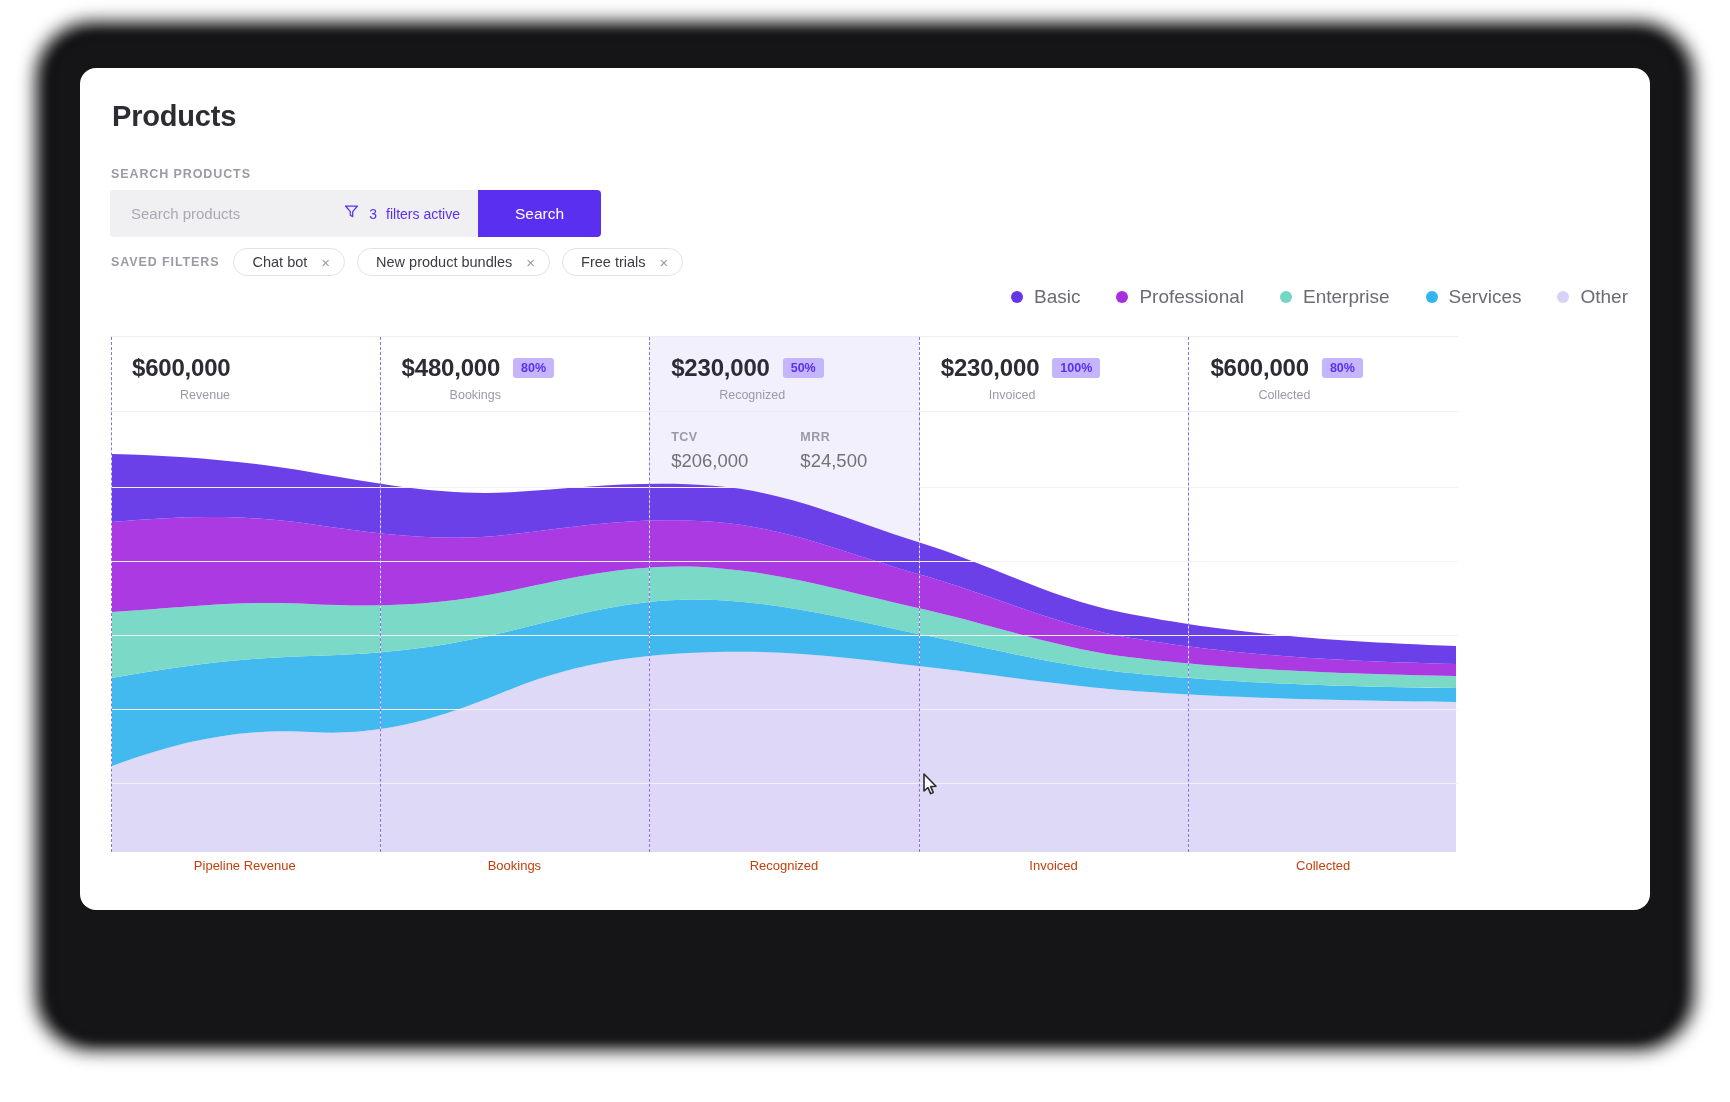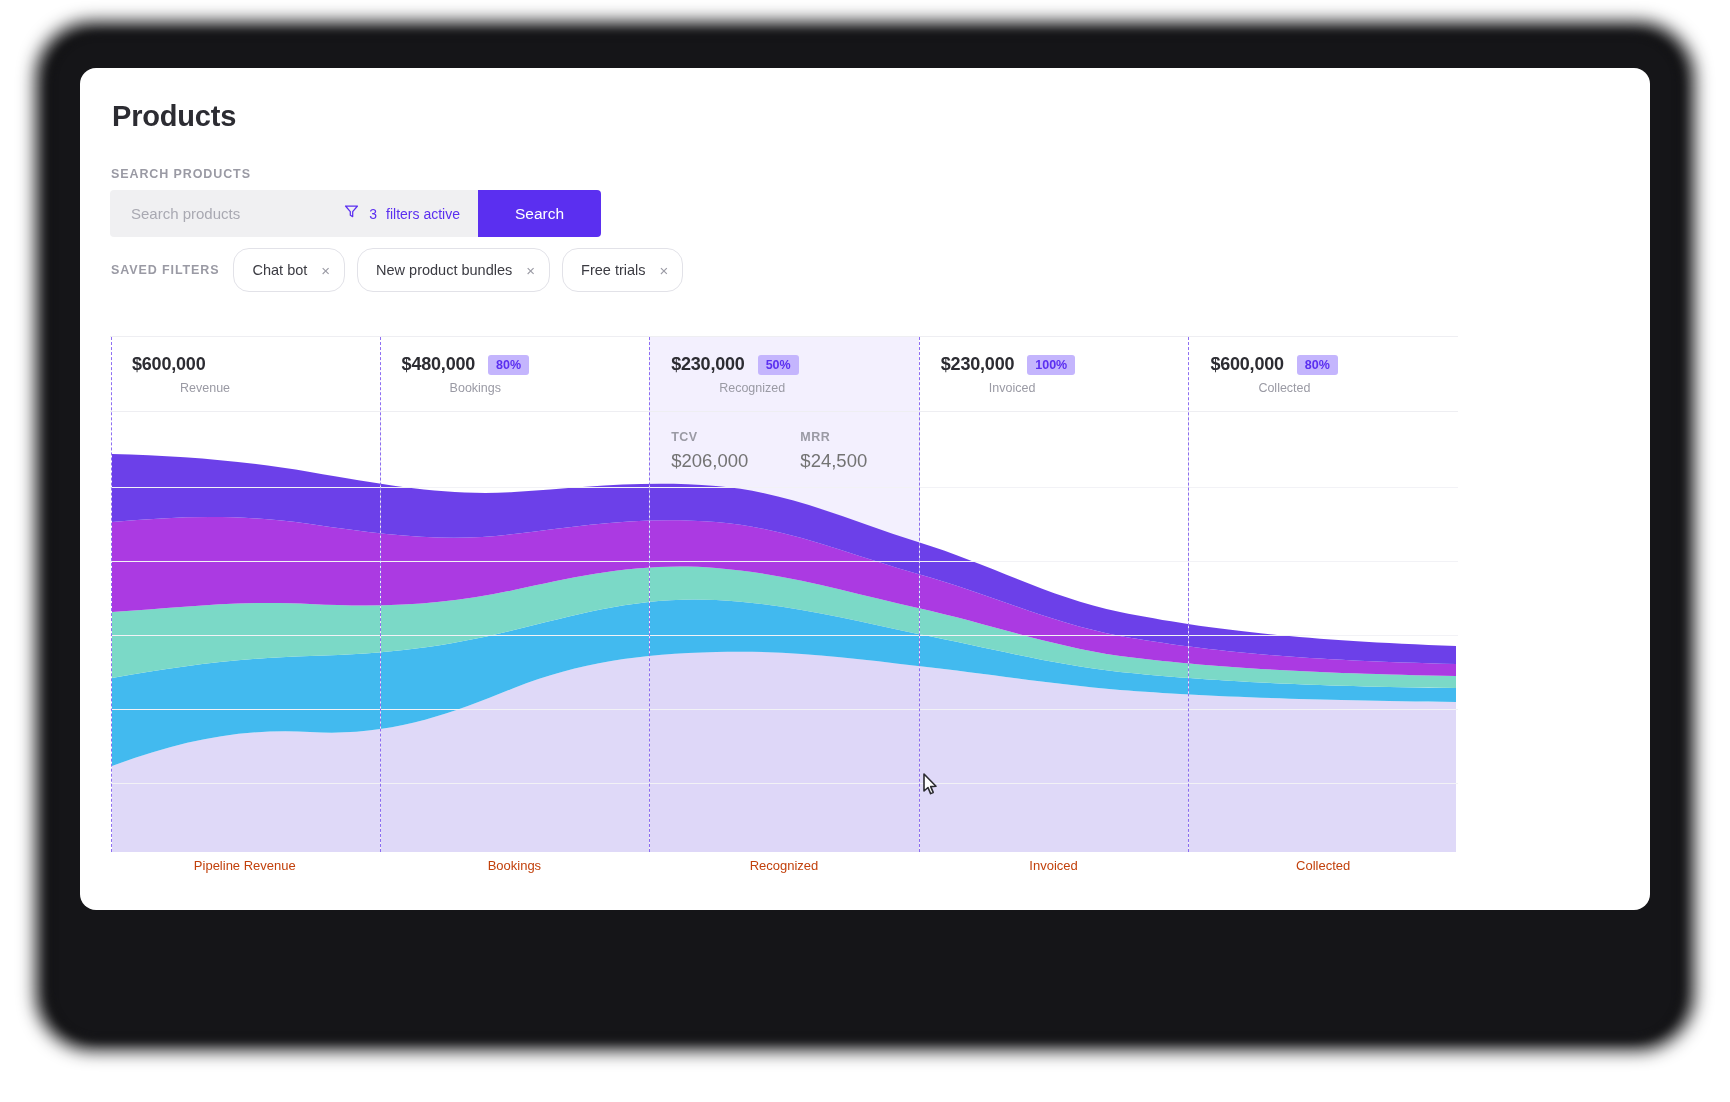--- a/index.html
+++ b/index.html
@@ -126,21 +126,21 @@
     font-size: 12.5px;
     font-weight: 700;
     letter-spacing: 0.9px;
     color: #9a9aa4;
     margin-right: 2px;
   }
   .chip {
     display: flex;
     align-items: center;
     gap: 14px;
-    height: 44px;
+    height: 28px;
     padding: 0 14px 0 18px;
     border: 1px solid #e2e2e8;
     border-radius: 16px;
     background: #fff;
     cursor: pointer;
   }
   .chip-label { font-size: 14.5px; color: #3b3b42; }
   .chip-x { font-size: 15px; color: #9a9aa4; line-height: 1; }
 
   
@@ -194,21 +194,21 @@
     border-bottom: 1px solid #eeeef2;
     display: flex;
   }
   .card {
     position: relative;
     flex: 1 1 0;
     padding: 18px 0 0 22px;
   }
   .card-top { display: flex; align-items: center; gap: 13px; }
   .card-value {
-    font-size: 18px;
+    font-size: 24px;
     font-weight: 700;
     color: #2c2c32;
     letter-spacing: -0.2px;
   }
   .card-pct {
     font-size: 12.5px;
     font-weight: 700;
     color: #5b2ff0;
     background: #c4b5fd;
     border-radius: 3px;
@@ -306,20 +306,42 @@
       <div class="chip">
         <span class="chip-label">New product bundles</span>
         <span class="chip-x">×</span>
       </div>
       <div class="chip">
         <span class="chip-label">Free trials</span>
         <span class="chip-x">×</span>
       </div>
     </div>
 
+    <div class="legend">
+      <div class="legend-item">
+        <span class="legend-dot" style="background:#6436e8"></span>
+        <span class="legend-text">Basic</span>
+      </div>
+      <div class="legend-item">
+        <span class="legend-dot" style="background:#a72fe0"></span>
+        <span class="legend-text">Professional</span>
+      </div>
+      <div class="legend-item">
+        <span class="legend-dot" style="background:#74d7c4"></span>
+        <span class="legend-text">Enterprise</span>
+      </div>
+      <div class="legend-item">
+        <span class="legend-dot" style="background:#32b4ee"></span>
+        <span class="legend-text">Services</span>
+      </div>
+      <div class="legend-item">
+        <span class="legend-dot" style="background:#d9d2f7"></span>
+        <span class="legend-text">Other</span>
+      </div>
+    </div>
 
     <div class="chart-block">
 
       <div class="stage-highlight" style="left:539.2px; width:269.6px;"></div>
 
       <svg class="stream" width="1348" height="516" viewBox="0 0 1348 516">
         <defs>
           <clipPath id="plotclip">
               <rect x="0" y="76" width="1348" height="440"></rect>
             </clipPath>

